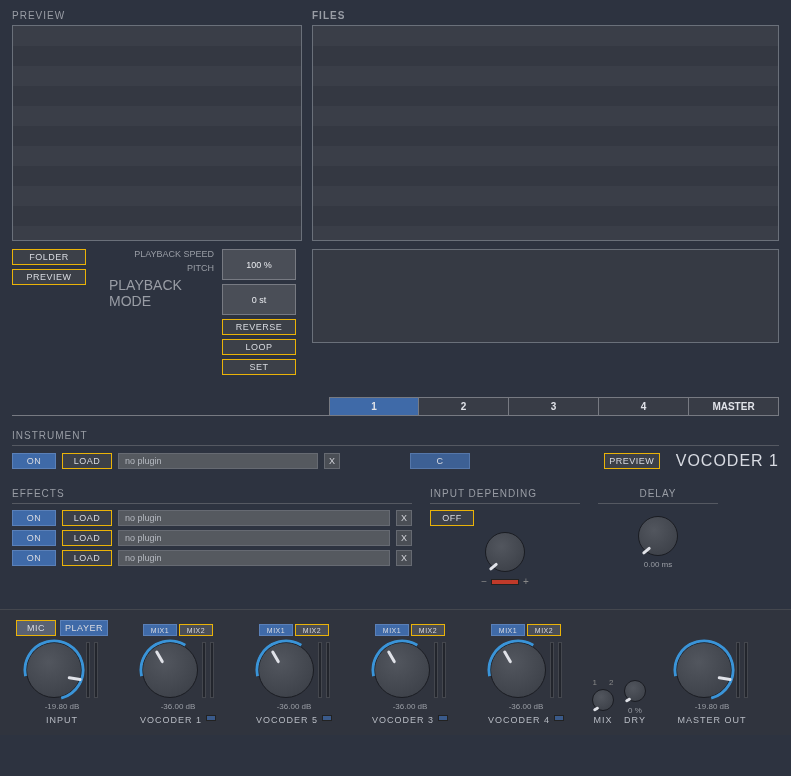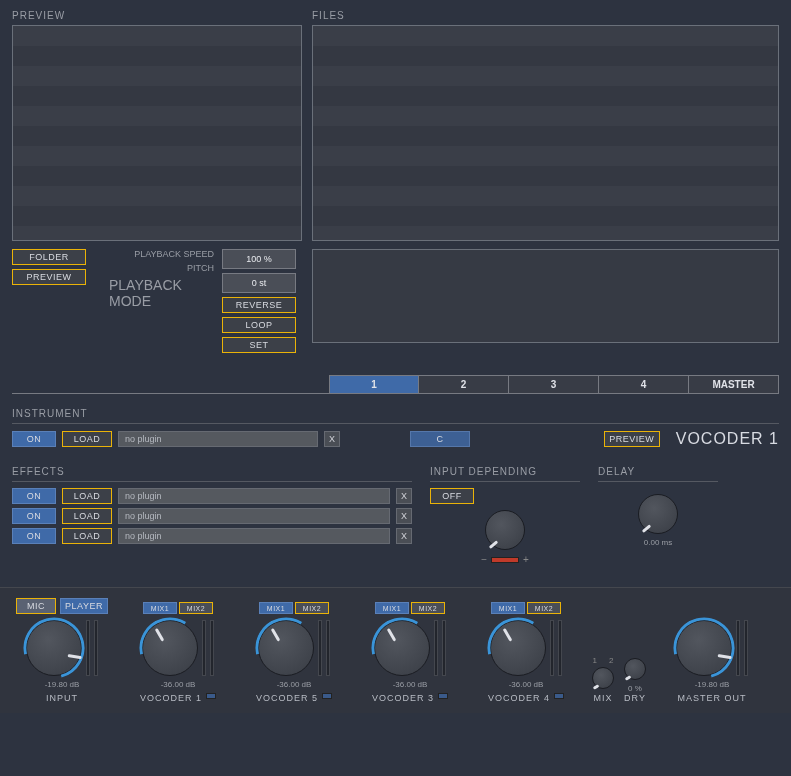--- a/index.html
+++ b/index.html
@@ -37,21 +37,21 @@
   border: 1px solid #eab308;
   background: #3c4048;
   font-size: 9px;
   letter-spacing: 0.5px;
   color: #d8dae0;
   cursor: pointer;
 }
 .btn.blue { background: #3f6aa8; border-color: #5a80b8; }
 .btn.blue-dark { background: #3d6094; border-color: #5577aa; }
 .val-box {
-  height: 20px;
+  height: 31px;
   border: 1px solid #777a82;
   background: #4a4e57;
   display: inline-flex;
   align-items: center;
   justify-content: center;
   font-size: 9px;
   color: #e8eaee;
 }
 .no-plugin {
   height: 16px;
@@ -133,21 +133,21 @@
 .db-label { font-size: 8px; color: #9a9ea5; margin-top: 4px; }
 </style>
 </head>
 <body>
 
 <div class="row" style="padding:10px 12px 0 12px; gap:10px;">
   <div style="flex:0 0 290px;">
     <div class="section-label">PREVIEW</div>
     <div class="panel-box striped" style="height:216px;"></div>
   </div>
-  <div style="flex:1;">
+  <div style="flex:1;font-weight:bold;">
     <div class="section-label">FILES</div>
     <div class="panel-box striped" style="height:216px;"></div>
   </div>
 </div>
 
 <div class="row" style="padding:8px 12px 0 12px;">
   <div style="flex:0 0 90px; display:flex; flex-direction:column; gap:4px;">
     <div class="btn" style="width:74px;">FOLDER</div>
     <div class="btn" style="width:74px;">PREVIEW</div>
   </div>
@@ -228,21 +228,21 @@
         <div class="knob-ind" style="transform:translateX(-50%) rotate(-130deg);"></div>
       </div>
       <div class="row" style="gap:4px; margin-top:4px; align-items:center;">
         <span style="color:#888;">−</span>
         <div style="width:28px;height:6px;background:#c03a2a;border:1px solid #222;"></div>
         <span style="color:#888;">+</span>
       </div>
     </div>
   </div>
 
-  <div style="flex:0 0 120px;">
+  <div style="flex:0 0 120px;text-align:center;">
     <div class="section-label">DELAY</div>
     <div style="height:1px; background:#555962; margin:2px 0 6px 0;"></div>
     <div class="knob-wrap" style="margin-top:12px;">
       <div class="knob knob-med">
         <div class="knob-ind" style="transform:translateX(-50%) rotate(-130deg);"></div>
       </div>
       <div class="db-label">0.00 ms</div>
     </div>
   </div>
 </div>

